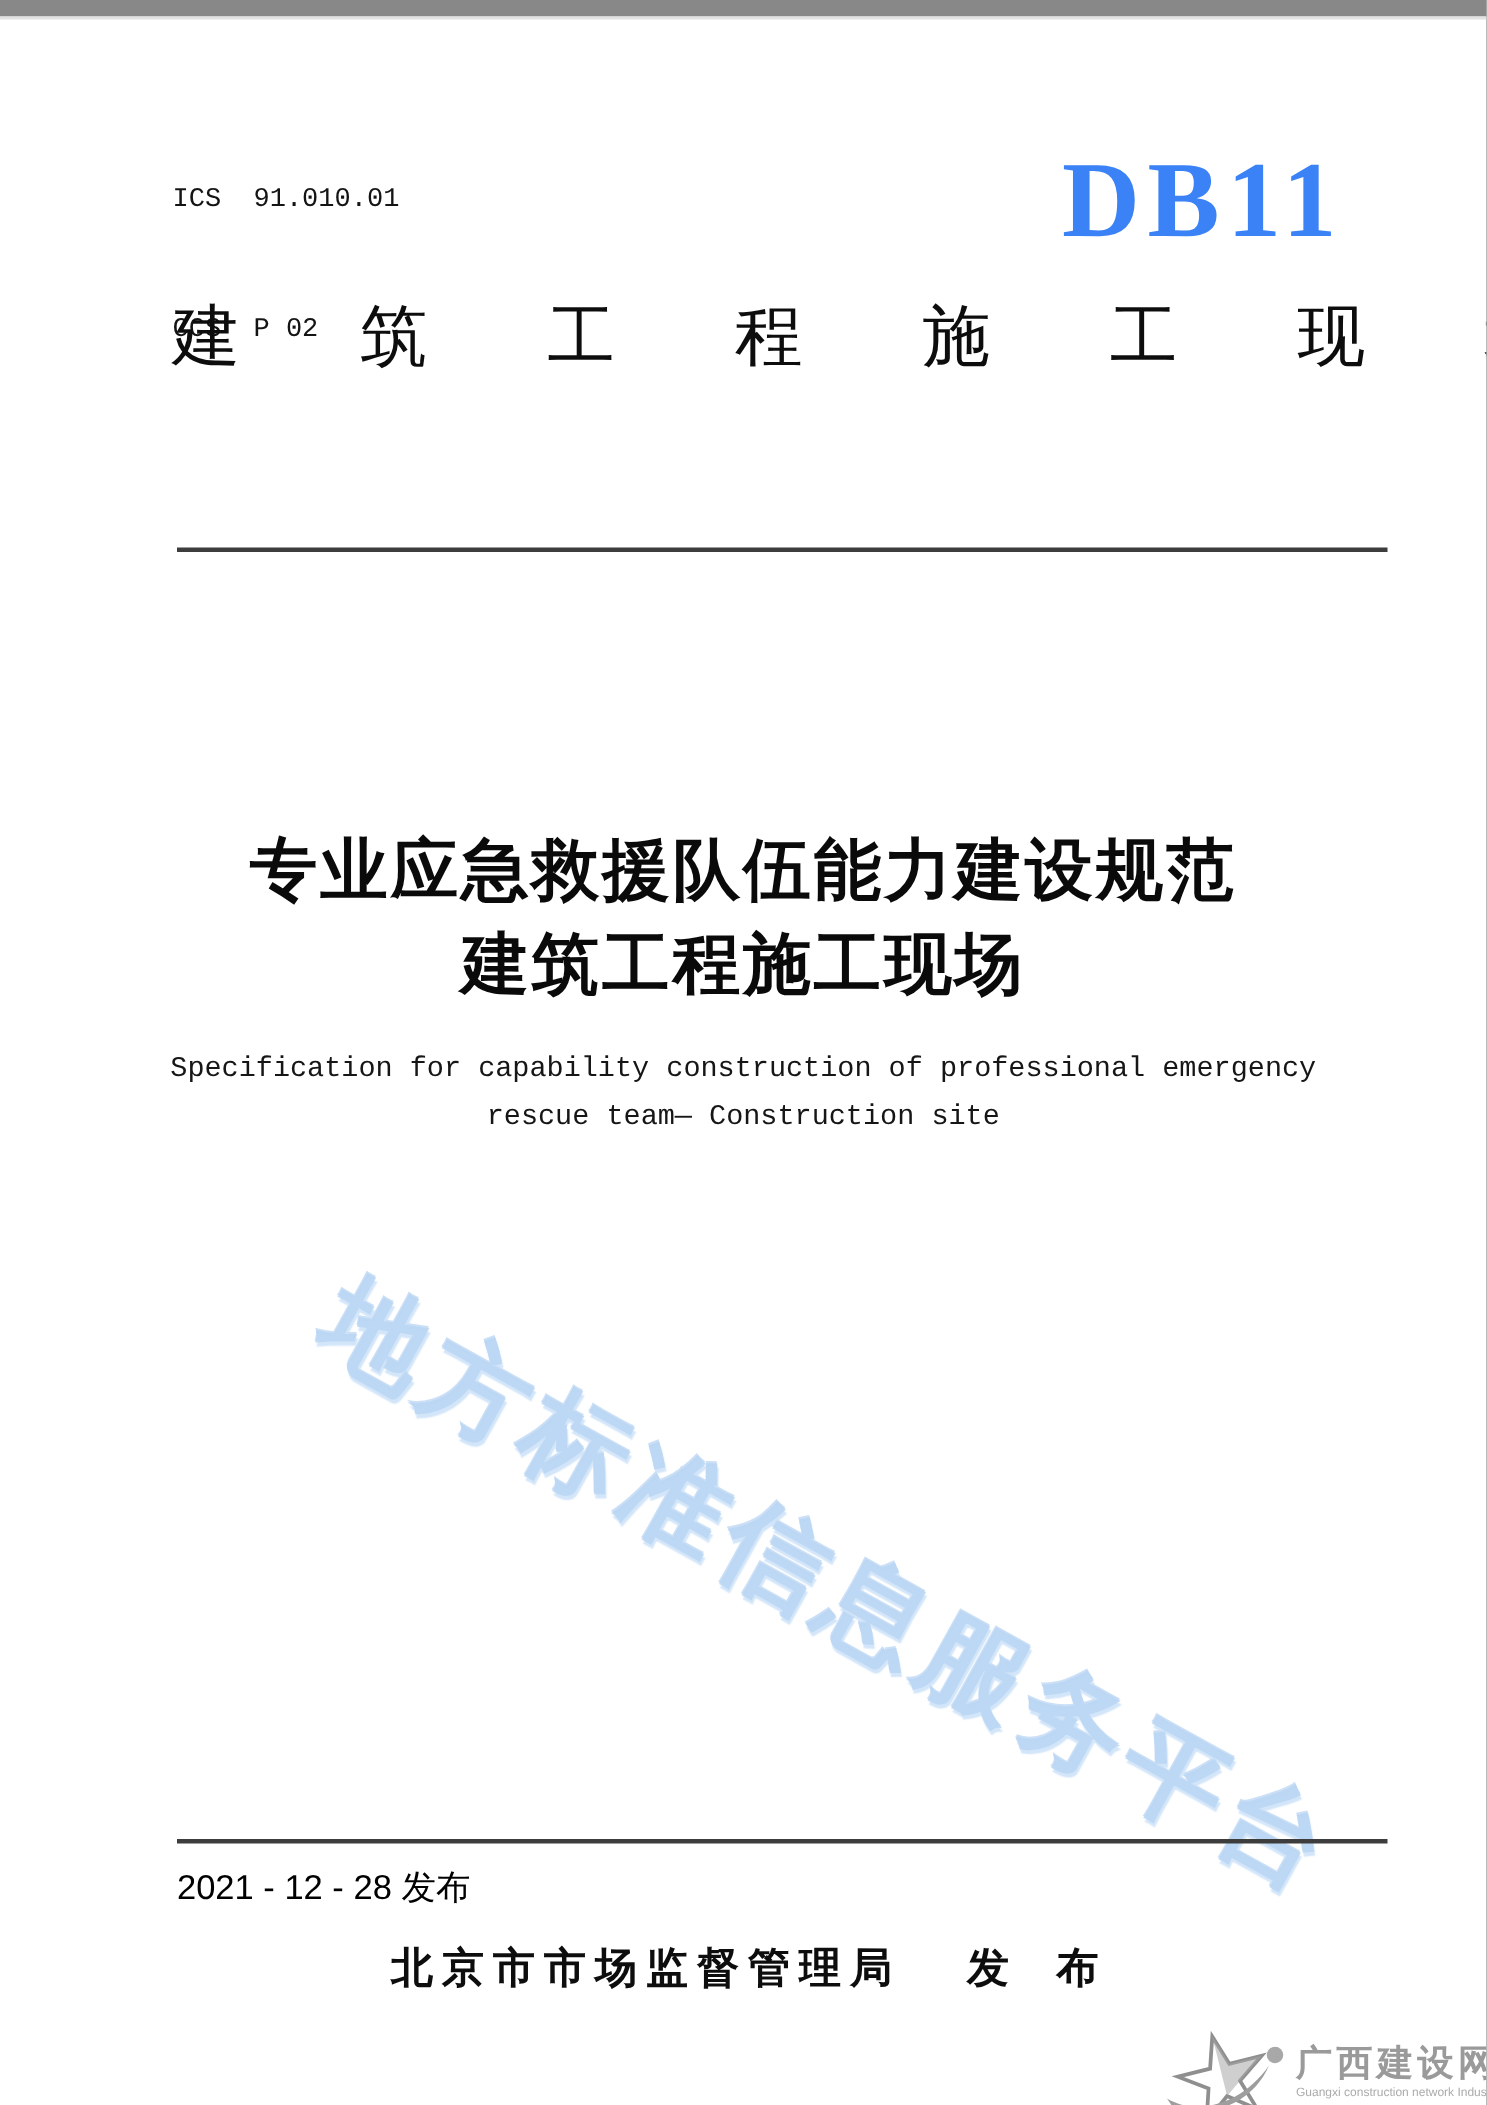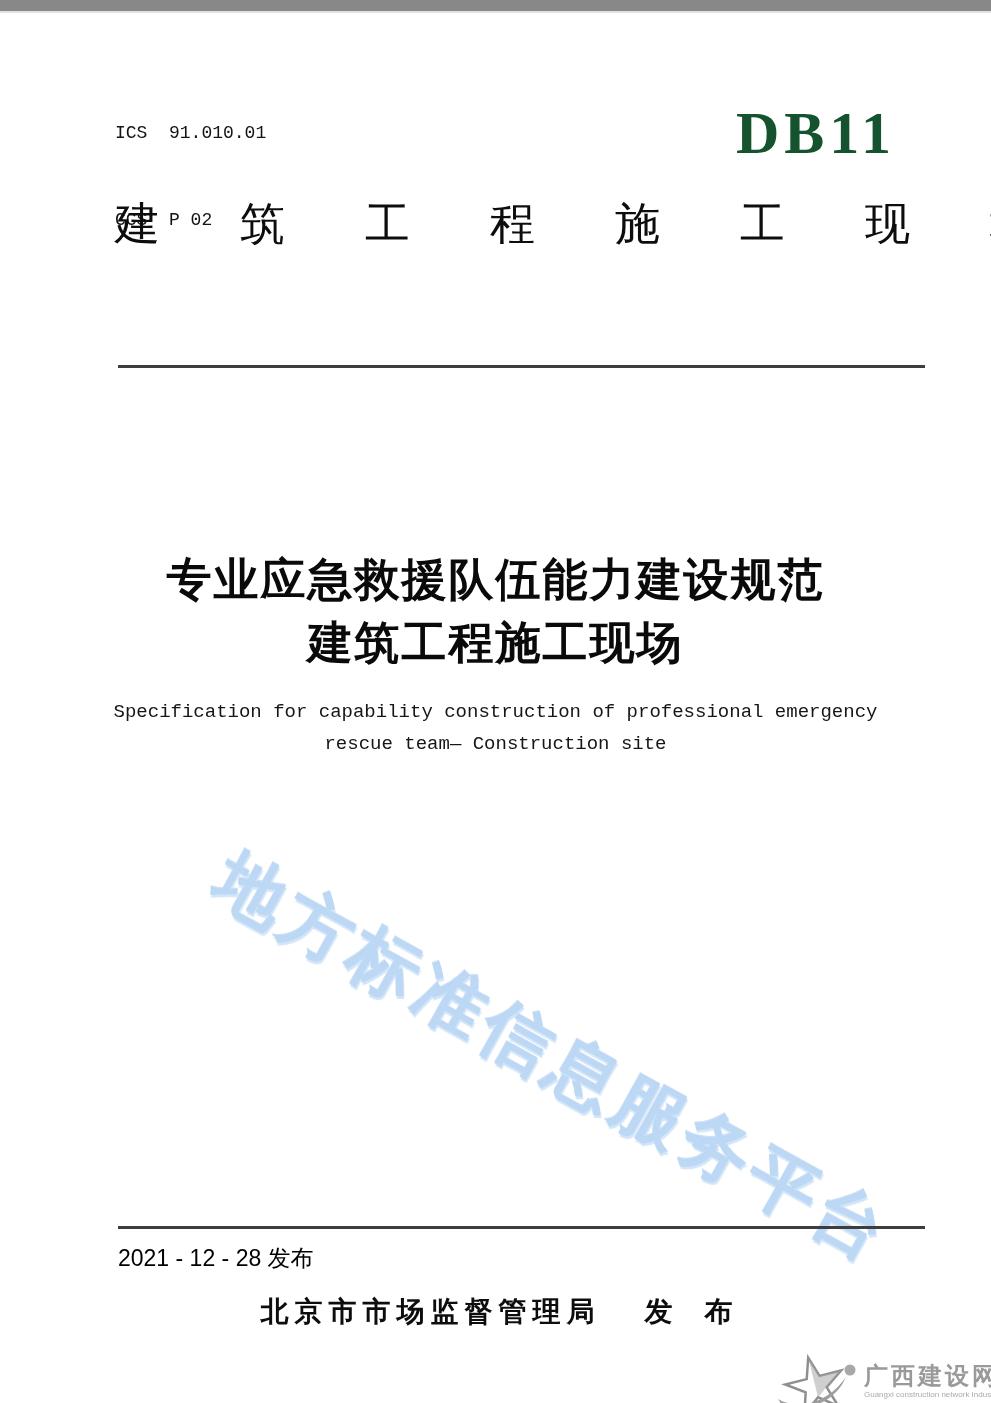--- a/index.html
+++ b/index.html
@@ -28,24 +28,24 @@
     color: #141414;
   }
 
   
   .db-code {
     position: absolute;
     top: 76px;
     right: 95px;
     font-family: "Liberation Serif", "DejaVu Serif", serif;
     font-weight: bold;
-    font-size: 60px;
+    font-size: 72px;
     line-height: 88px;
     letter-spacing: 5px;
-    color: #14532d;
+    color: #3b82f6;
   }
 
   
   .std-name {
     position: absolute;
     left: 115px;
     top: 186px;
     font-size: 45px;
     font-weight: 500;
     line-height: 50px;

